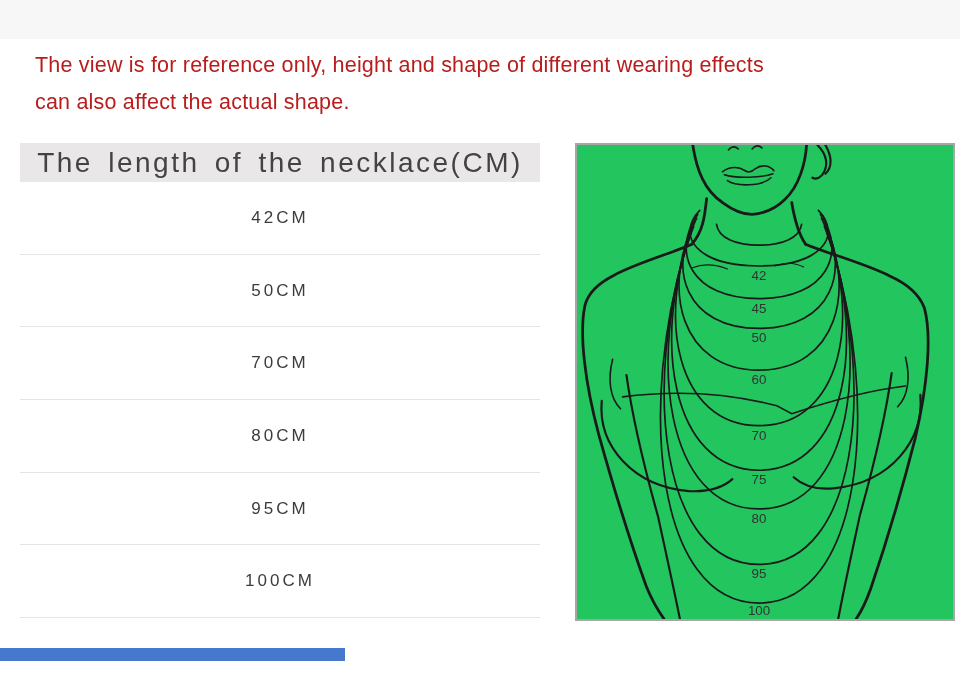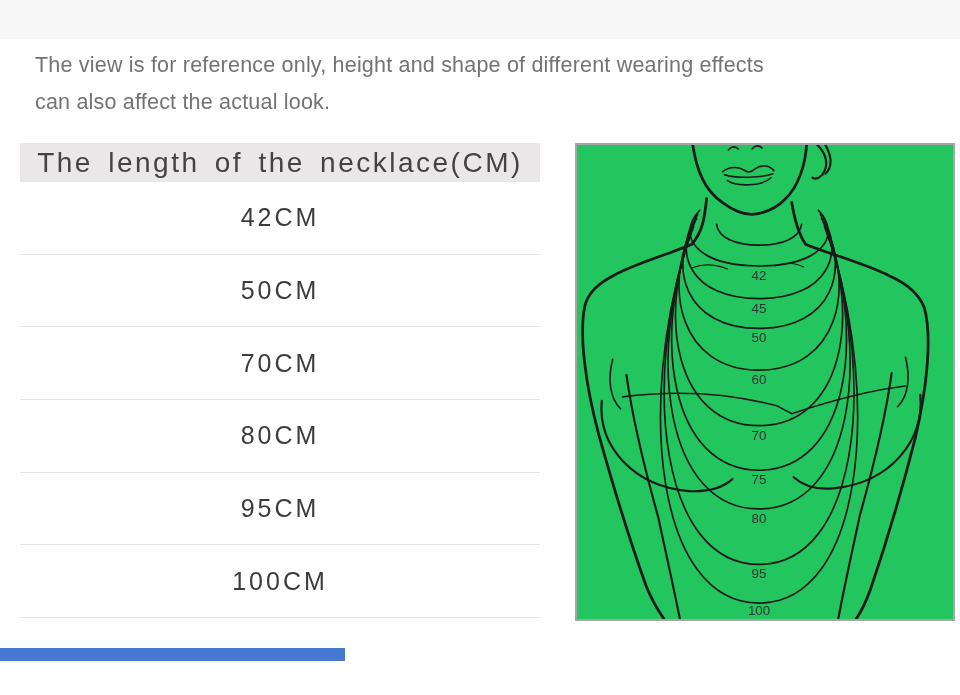--- a/index.html
+++ b/index.html
@@ -11,33 +11,33 @@
   }
   *{margin:0;padding:0;box-sizing:border-box;}
   html,body{width:960px;height:695px;}
   body{
     position:relative;overflow:hidden;background:#ffffff;
     font-family:"Liberation Sans",sans-serif;
   }
   .top-band{position:absolute;left:0;top:0;width:960px;height:39px;background:var(--top-band);}
   .intro{
     position:absolute;left:35px;top:47px;width:900px;
-    font-size:21.5px;line-height:37px;color:#737373;letter-spacing:.2px;
+    font-size:21.5px;line-height:37px;color:#b91c1c;letter-spacing:.2px;
   }
   .size-table{position:absolute;left:20px;top:143px;width:520px;}
   .thead{
     height:39px;background:var(--header-bg);
     display:flex;align-items:center;justify-content:center;
     font-size:28px;color:#434343;letter-spacing:2.5px;word-spacing:5px;
   }
   .tbody{display:flex;flex-direction:column;height:436px;}
   .trow{
     flex:1;display:flex;align-items:center;justify-content:center;
     border-bottom:1px solid #e6e4e4;
-    font-size:25px;color:#3c3c3c;letter-spacing:3px;
+    font-size:17px;color:#3c3c3c;letter-spacing:3px;
   }
   .diagram-box{
     position:absolute;left:575px;top:143px;width:380px;height:478px;
     border:2px solid var(--frame);background:#22c55e;
   }
   .diagram-box svg{display:block;width:100%;height:100%;color:var(--stroke);}
   .diagram-box path{fill:none;stroke:currentColor;stroke-linecap:round;}
   .nk{stroke-width:1.7;}
   .body-line{stroke-width:2.8;}
   .soft-line{stroke-width:2.2;}
@@ -49,21 +49,21 @@
   }
   .accent-bar{position:absolute;left:0;top:648px;width:345px;height:13px;background:var(--accent);}
 </style>
 </head>
 <body>
 
 <div class="top-band"></div>
 
 <div class="intro">
   <div>The view is for reference only, height and shape of different wearing effects</div>
-  <div>can also affect the actual look.</div>
+  <div>can also affect the actual shape.</div>
 </div>
 
 <div class="size-table">
   <div class="thead">The length of the necklace(CM)</div>
   <div class="tbody">
     <div class="trow">
         <span>42CM</span>
       </div>
     <div class="trow">
         <span>50CM</span>

